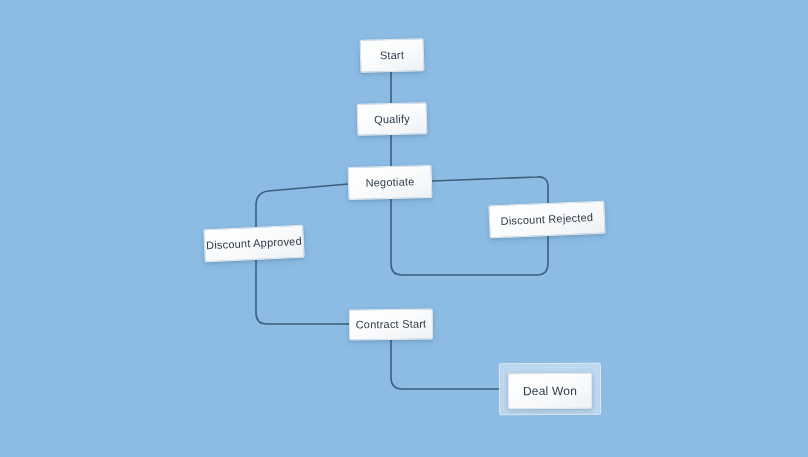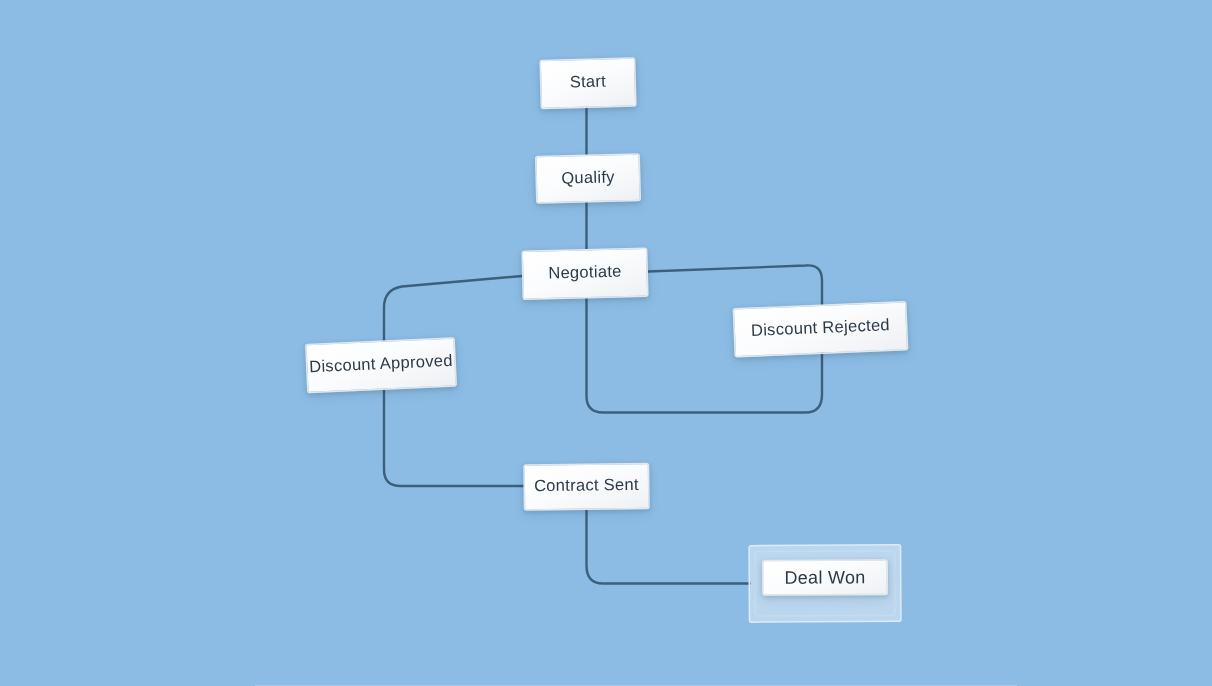--- a/index.html
+++ b/index.html
@@ -67,21 +67,21 @@
   }
   #node-discount-rejected {
     left: 489px; top: 203px; width: 116px; height: 33px;
     transform: rotate(-2.4deg);
   }
   #node-contract-sent {
     left: 349px; top: 309px; width: 84px; height: 31px;
     transform: rotate(-0.7deg);
   }
   #node-deal-won {
-    left: 508px; top: 373px; width: 84px; height: 24px;
+    left: 508px; top: 373px; width: 84px; height: 36px;
     transform: rotate(-0.3deg);
     font-size: 12px;
   }
   
   .sel-ring {
     position: absolute;
     box-sizing: border-box;
     border-radius: 2px;
     pointer-events: none;
   }
@@ -135,21 +135,21 @@
 
   <div class="node" id="node-discount-approved">
     <span class="node-label">Discount Approved</span>
   </div>
 
   <div class="node" id="node-discount-rejected">
     <span class="node-label">Discount Rejected</span>
   </div>
 
   <div class="node" id="node-contract-sent">
-    <span class="node-label">Contract Sent</span>
+    <span class="node-label">Contract Start</span>
   </div>
 
   <div class="sel-ring" id="deal-won-ring-outer"></div>
   <div class="sel-ring" id="deal-won-ring-inner"></div>
 
   <div class="node" id="node-deal-won">
     <span class="node-label">Deal Won</span>
   </div>
 
 </div>

